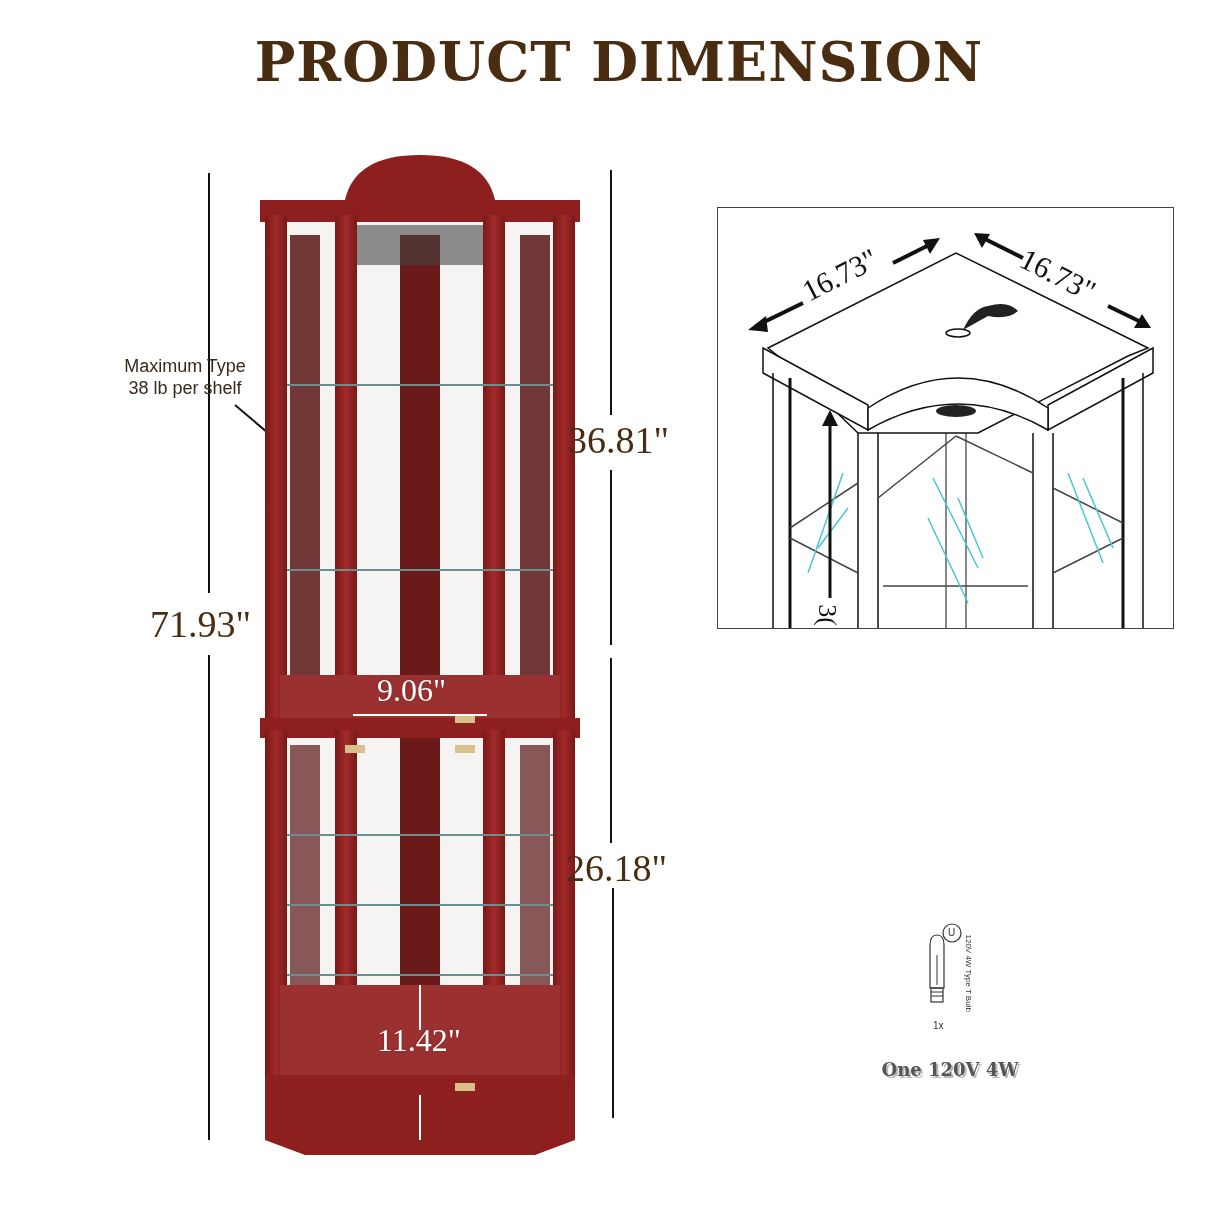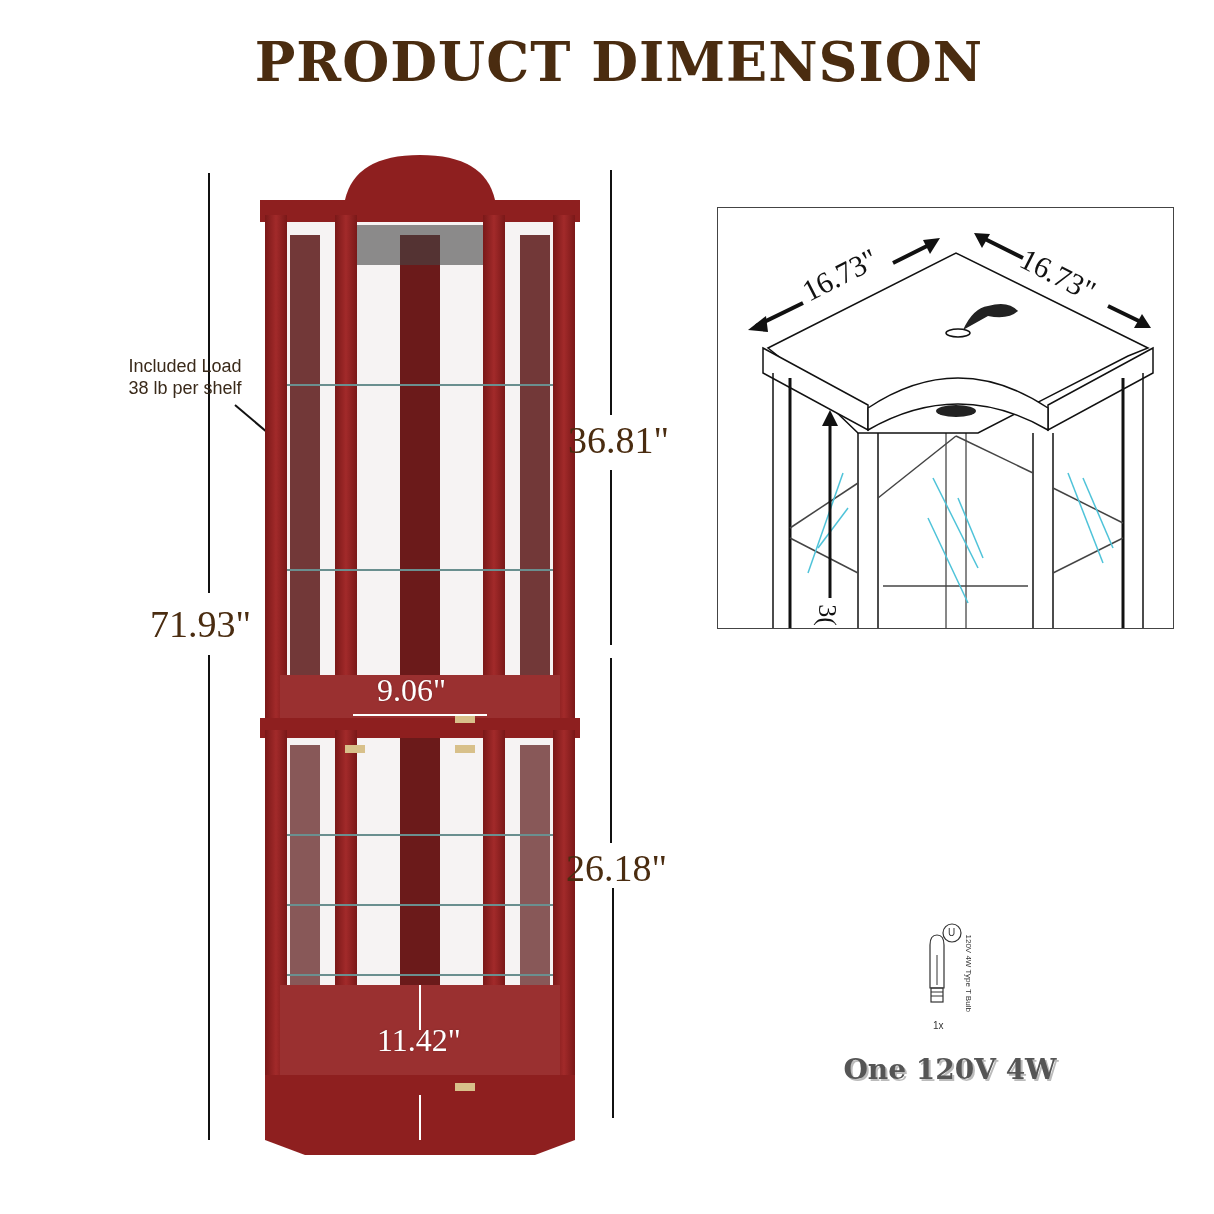--- a/index.html
+++ b/index.html
@@ -4,33 +4,33 @@
 <style>
   html, body { margin:0; padding:0; background:#ffffff; }
   body { width:1214px; height:1214px; position:relative; overflow:hidden; font-family:"Liberation Sans", sans-serif; }
   .abs { position:absolute; }
   .title { left:12px; top:30px; width:1214px; text-align:center; font-family:"DejaVu Serif", serif; font-weight:bold; font-size:54px; color:#4a2c10; letter-spacing:1px; }
   .dim { font-family:"Liberation Serif", serif; font-size:38px; color:#4a2c10; white-space:nowrap; }
   .vline { width:2px; background:#111; }
   .note { font-size:18px; color:#3a2a1a; text-align:center; line-height:22px; }
   .white-dim { font-family:"Liberation Serif", serif; font-size:32px; color:#ffffff; white-space:nowrap; text-shadow:0 0 2px rgba(0,0,0,.25); }
   .diagram-box { left:717px; top:207px; width:455px; height:420px; border:1.5px solid #444; background:#fff; overflow:hidden; }
-  .bulb-caption { font-family:"DejaVu Serif", serif; font-weight:bold; font-size:28px; color:#555; text-align:center; line-height:30px; text-shadow:2px 2px 0 #bbb; }
+  .bulb-caption { font-family:"DejaVu Serif", serif; font-weight:bold; font-size:18px; color:#555; text-align:center; line-height:30px; text-shadow:2px 2px 0 #bbb; }
 </style>
 </head>
 <body>
 
 <div class="abs title">PRODUCT DIMENSION</div>
 
 <div class="abs vline" style="left:208px; top:173px; height:420px;"></div>
 <div class="abs dim" style="left:150px; top:602px;">71.93"</div>
 <div class="abs vline" style="left:208px; top:655px; height:485px;"></div>
 
 <div class="abs note" style="left:95px; top:355px; width:180px;">
-  <div>Included Load</div>
+  <div>Maximum Type</div>
   <div>38 lb per shelf</div>
 </div>
 <svg class="abs" style="left:230px; top:400px;" width="110" height="100">
   <line x1="5" y1="5" x2="97" y2="83" stroke="#111" stroke-width="2"></line>
 </svg>
 
 <svg class="abs" style="left:255px; top:155px;" width="330" height="1000" viewBox="0 0 330 1000">
   <defs>
     <linearGradient id="wood" x1="0" x2="1" y1="0" y2="0">
       <stop offset="0" stop-color="#7a1818"></stop>

